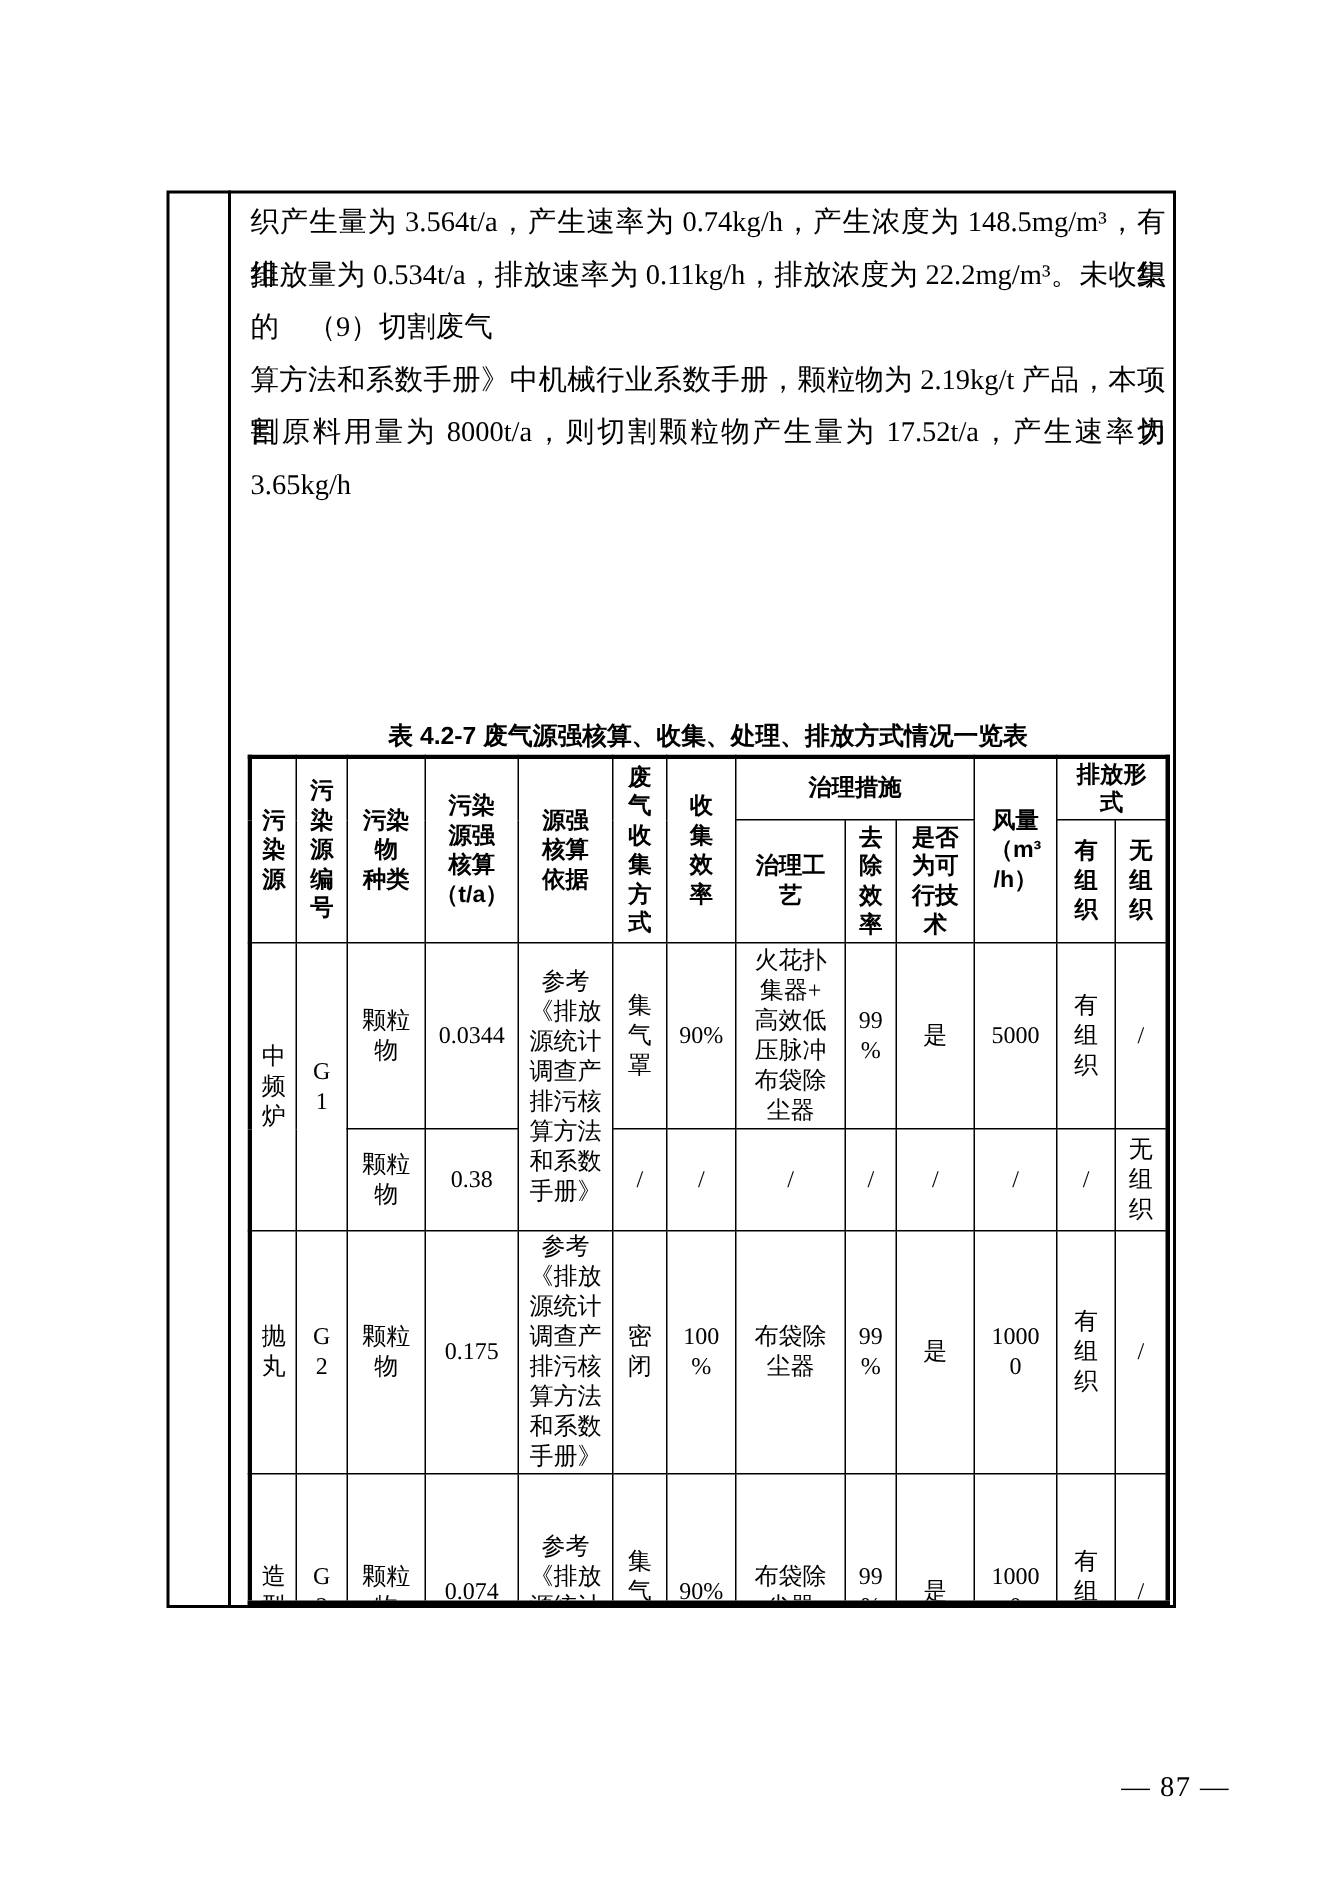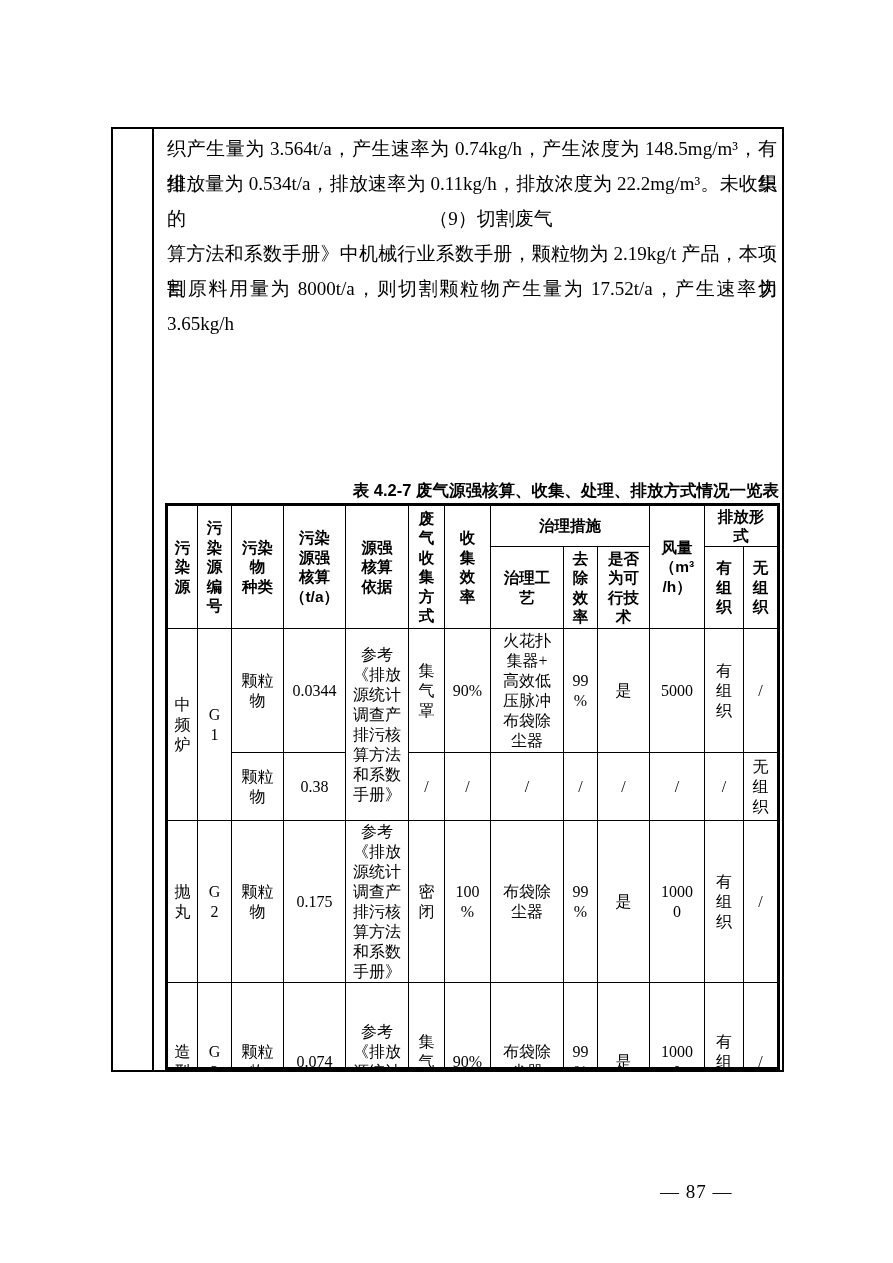--- a/index.html
+++ b/index.html
@@ -8,38 +8,38 @@
 
   .page-frame { position:absolute; left:111px; top:127px; width:673px; height:945px;
     border:2px solid #000; }
   .frame-divider { position:absolute; left:152px; top:127px; width:2px; height:945px;
     background:#000; }
 
   .text-block { position:absolute; left:167px; top:131px; width:610px;
     font-size:19px; }
   .ln { line-height:35px; height:35px; overflow:visible; text-align:left; }
   .just { text-align:justify; text-align-last:justify; }
-  .ind { text-indent:2em;text-align:center; }
+  .ind { text-indent:2em; }
 
   .table-caption { position:absolute; left:165px; top:480px; width:614px;
-    text-align:right; font-family:"Liberation Sans","DejaVu Sans",sans-serif;
+    text-align:center; font-family:"Liberation Sans","DejaVu Sans",sans-serif;
     font-weight:bold; font-size:16.5px; }
 
   .table-wrap { position:absolute; left:165px; top:503px; width:615px; height:567px;
     overflow:hidden; border-bottom:3px solid #000; }
   table.emission { width:613px; table-layout:fixed; border-collapse:collapse;
     border:3px solid #000; }
   table.emission th, table.emission td { border:1px solid #000; padding:0 1px;
     text-align:center; vertical-align:middle; white-space:pre-line; overflow:hidden; }
   table.emission th { font-family:"Liberation Sans","DejaVu Sans",sans-serif;
     font-weight:bold; font-size:15.5px; line-height:19.5px; }
   table.emission td { font-size:16px; line-height:20px; }
 
   .page-number { position:absolute; left:660px; top:1181px; width:160px;
-    text-align:left; font-size:19px; letter-spacing:1px; }
+    text-align:right; font-size:19px; letter-spacing:1px; }
 </style>
 </head>
 <body>
 
 <div class="page-frame"></div>
 <div class="frame-divider"></div>
 
 <div class="text-block">
   <div class="ln just">织产生量为 3.564t/a，产生速率为 0.74kg/h，产生浓度为 148.5mg/m³，有组织</div>
   <div class="ln just">排放量为 0.534t/a，排放速率为 0.11kg/h，排放浓度为 22.2mg/m³。未收集的</div>

